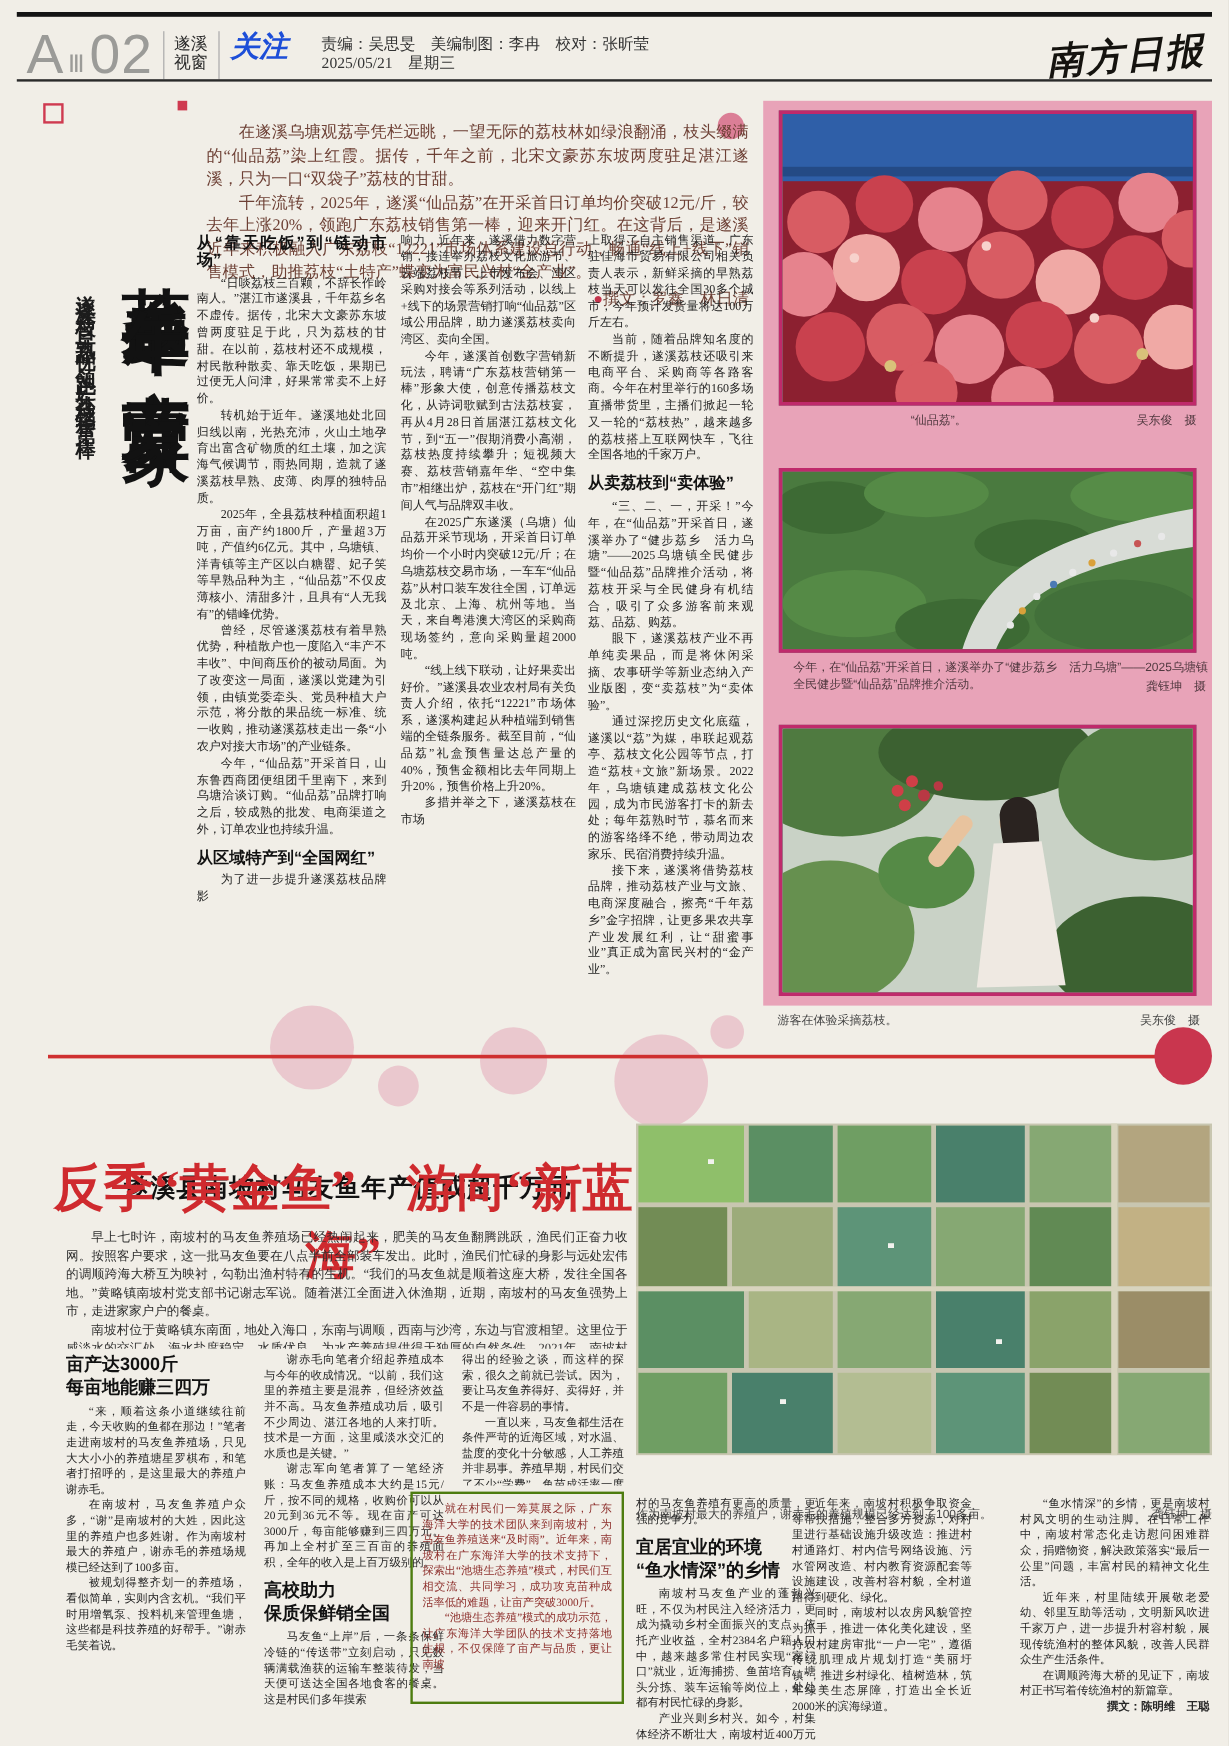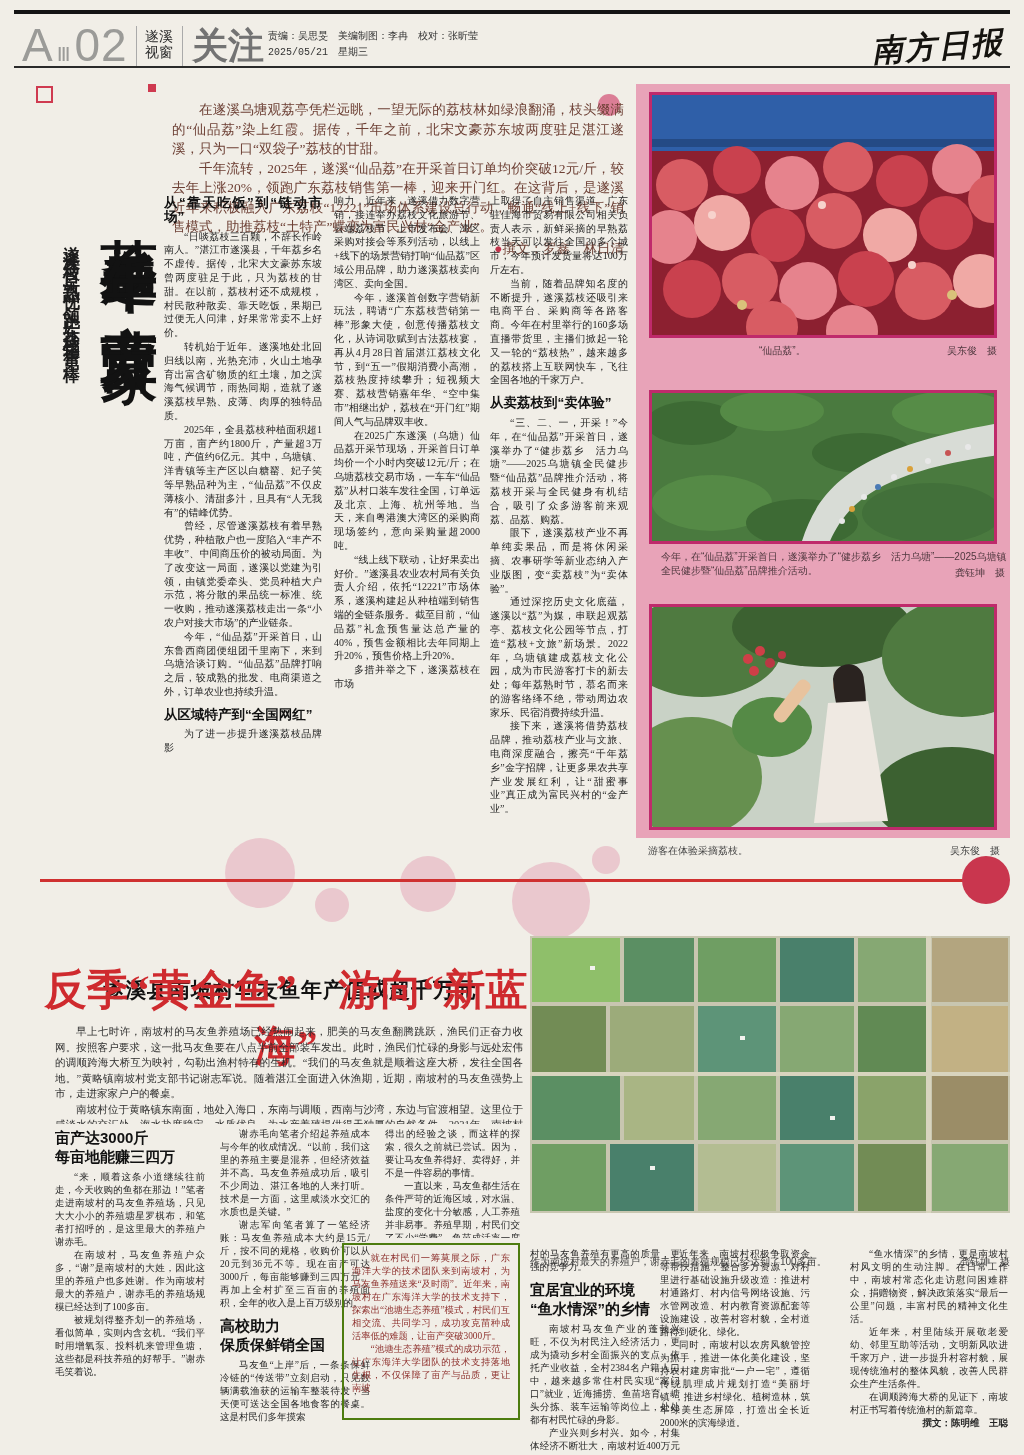--- a/index.html
+++ b/index.html
@@ -7,23 +7,23 @@
         font-family:"Liberation Serif","DejaVu Serif",serif;color:#222;}
   .abs{position:absolute;}
   
   .toprule{background:#141414;}
   .edition{font-family:"Liberation Sans","DejaVu Sans",sans-serif;color:#9b9b98;
            font-size:46px;letter-spacing:1px;display:flex;align-items:flex-end;line-height:1;}
   .edition .roman{font-size:20px;margin:0 3px 4px 3px;}
   .vdiv{width:1px;background:#aaa;}
   .secsmall{font-family:"Liberation Sans","DejaVu Sans",sans-serif;font-size:14px;line-height:16px;
             color:#2a2a2a;text-align:center;}
-  .secbig{font-family:"Liberation Sans","DejaVu Sans",sans-serif;font-size:36px;font-weight:700;
-          color:#737373;line-height:1;}
-  .credits{font-family:Liberation Mono, monospace;font-size:10px;line-height:16px;color:#333;}
+  .secbig{font-family:"Liberation Sans","DejaVu Sans",sans-serif;font-size:24px;font-weight:700;
+          color:#1d4ed8;line-height:1;font-style:italic;}
+  .credits{font-family:Liberation Serif, serif;font-size:13px;line-height:16px;color:#333;}
   .masthead{font-size:31px;font-weight:900;font-style:italic;color:#15130f;
             transform:rotate(-4deg);letter-spacing:2px;}
   
   .intro{font-size:13.5px;line-height:19.5px;color:#6d4035;text-align:justify;}
   .intro p{margin:0;text-indent:2em;}
   .intro .byline{text-align:right;text-indent:0;margin-top:2px;}
   .intro .dot{color:#c3344c;}
   .v-sub{writing-mode:vertical-rl;font-size:17px;font-weight:700;letter-spacing:6px;color:#1c1c1c;}
   .v-head{writing-mode:vertical-rl;font-size:57px;font-weight:900;letter-spacing:5px;color:#121212;
           font-family:"Liberation Serif","DejaVu Serif",serif;}

